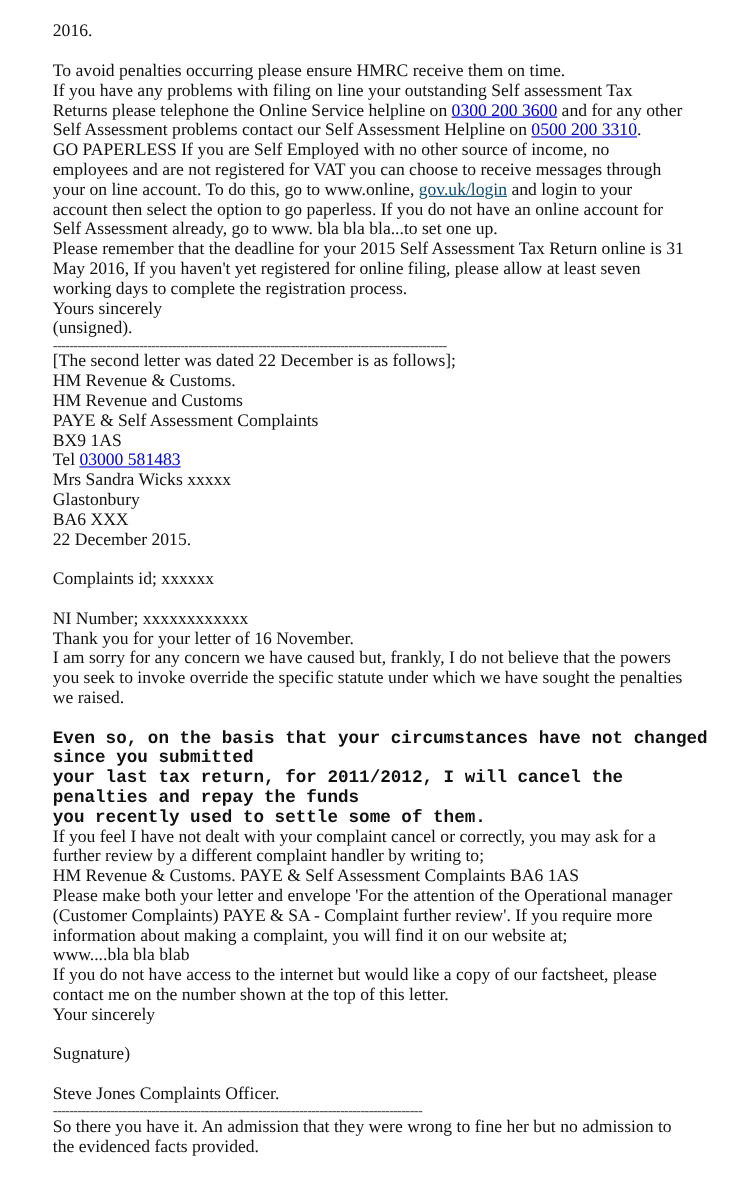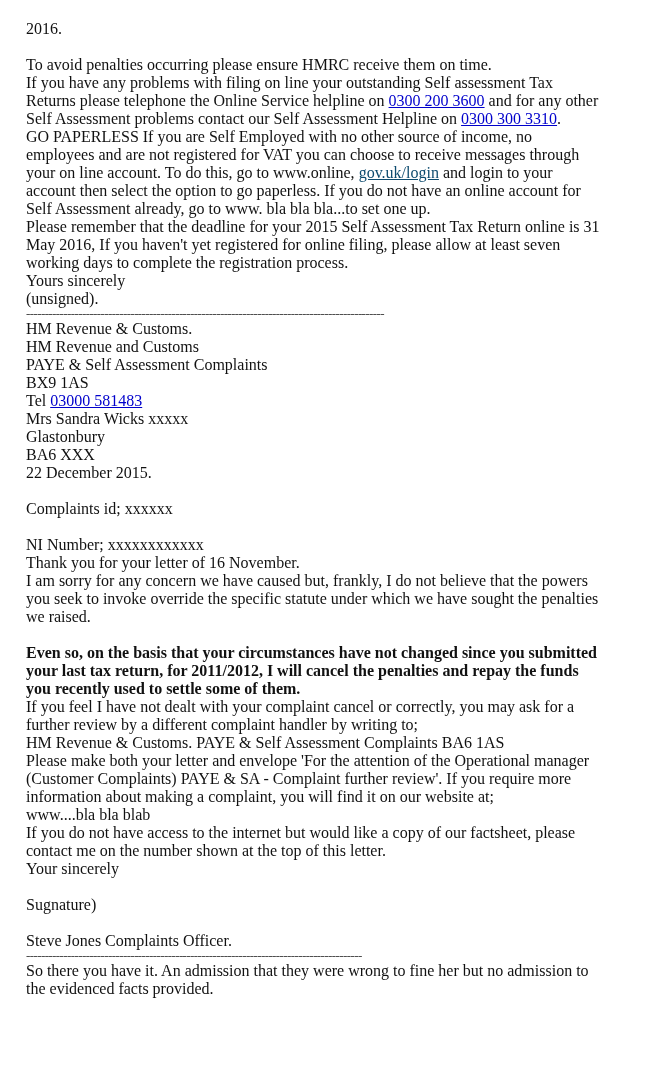--- a/index.html
+++ b/index.html
@@ -1,55 +1,56 @@
 <!DOCTYPE html>
 <html><head>
 <meta charset="utf-8">
 <style>
   html, body { margin: 0; padding: 0; background: #ffffff; }
   body {
     width: 672px; height: 1081px; overflow: hidden;
     font-family: "Liberation Serif", "DejaVu Serif", serif;
     font-size: 16px; line-height: 18px; color: #111111;
   }
-  .page { position: relative; padding: 20px 26px 0 26px; }
+  .page { position: relative; padding: 20px 26px 0 26px; margin-left: 22px; }
   .line { display: block; white-space: pre-wrap; }
   .blank { display: block; height: 18px; }
   a.link { color: #0000cc; text-decoration: underline; text-align: right; }
   a.link-soft { color: #0c4a6e; text-decoration: underline; }
-  .bold { font-weight: bold; }
+  .bold { font-weight: bold; font-family: Liberation Mono, monospace; }
   .sep { display: block; color: #444; letter-spacing: -0.6px; white-space: nowrap; overflow: hidden; font-size: 13px; line-height: 12px; height: 12px; }
   .sep1 { width: 468px; }
   .sep2 { width: 432px; }
 </style>
 </head>
 <body>
 
 <div class="page">
 
   <span class="line">2016.</span>
   <span class="blank"></span>
 
   <span class="line">To avoid penalties occurring please ensure HMRC receive them on time.</span>
   <span class="line">If you have any problems with filing on line your outstanding Self assessment Tax</span>
   <span class="line"><span>Returns please telephone the Online Service helpline on </span><a class="link" href="#">0300 200 3600</a><span> and for any other</span></span>
-  <span class="line"><span>Self Assessment problems contact our Self Assessment Helpline on </span><a class="link" href="#">0300 300 3310</a><span>.</span></span>
+  <span class="line"><span>Self Assessment problems contact our Self Assessment Helpline on </span><a class="link" href="#">0500 200 3310</a><span>.</span></span>
   <span class="line">GO PAPERLESS If you are Self Employed with no other source of income, no</span>
   <span class="line">employees and are not registered for VAT you can choose to receive messages through</span>
   <span class="line"><span>your on line account. To do this, go to www.online, </span><a class="link-soft" href="#">gov.uk/login</a><span> and login to your</span></span>
   <span class="line">account then select the option to go paperless. If you do not have an online account for</span>
   <span class="line">Self Assessment already, go to www. bla bla bla...to set one up.</span>
   <span class="line">Please remember that the deadline for your 2015 Self Assessment Tax Return online is 31</span>
   <span class="line">May 2016, If you haven't yet registered for online filing, please allow at least seven</span>
   <span class="line">working days to complete the registration process.</span>
   <span class="line">Yours sincerely</span>
   <span class="line">(unsigned).</span>
 
   <span class="sep sep1">------------------------------------------------------------------------------------------------</span>
 
+  <span class="line">[The second letter was dated 22 December is as follows];</span>
   <span class="line">HM Revenue &amp; Customs.</span>
   <span class="line">HM Revenue and Customs</span>
   <span class="line">PAYE &amp; Self Assessment Complaints</span>
   <span class="line">BX9 1AS</span>
   <span class="line"><span>Tel </span><a class="link" href="#">03000 581483</a></span>
   <span class="line">Mrs Sandra Wicks xxxxx</span>
   <span class="line">Glastonbury</span>
   <span class="line">BA6 XXX</span>
   <span class="line">22 December 2015.</span>
   <span class="blank"></span>

